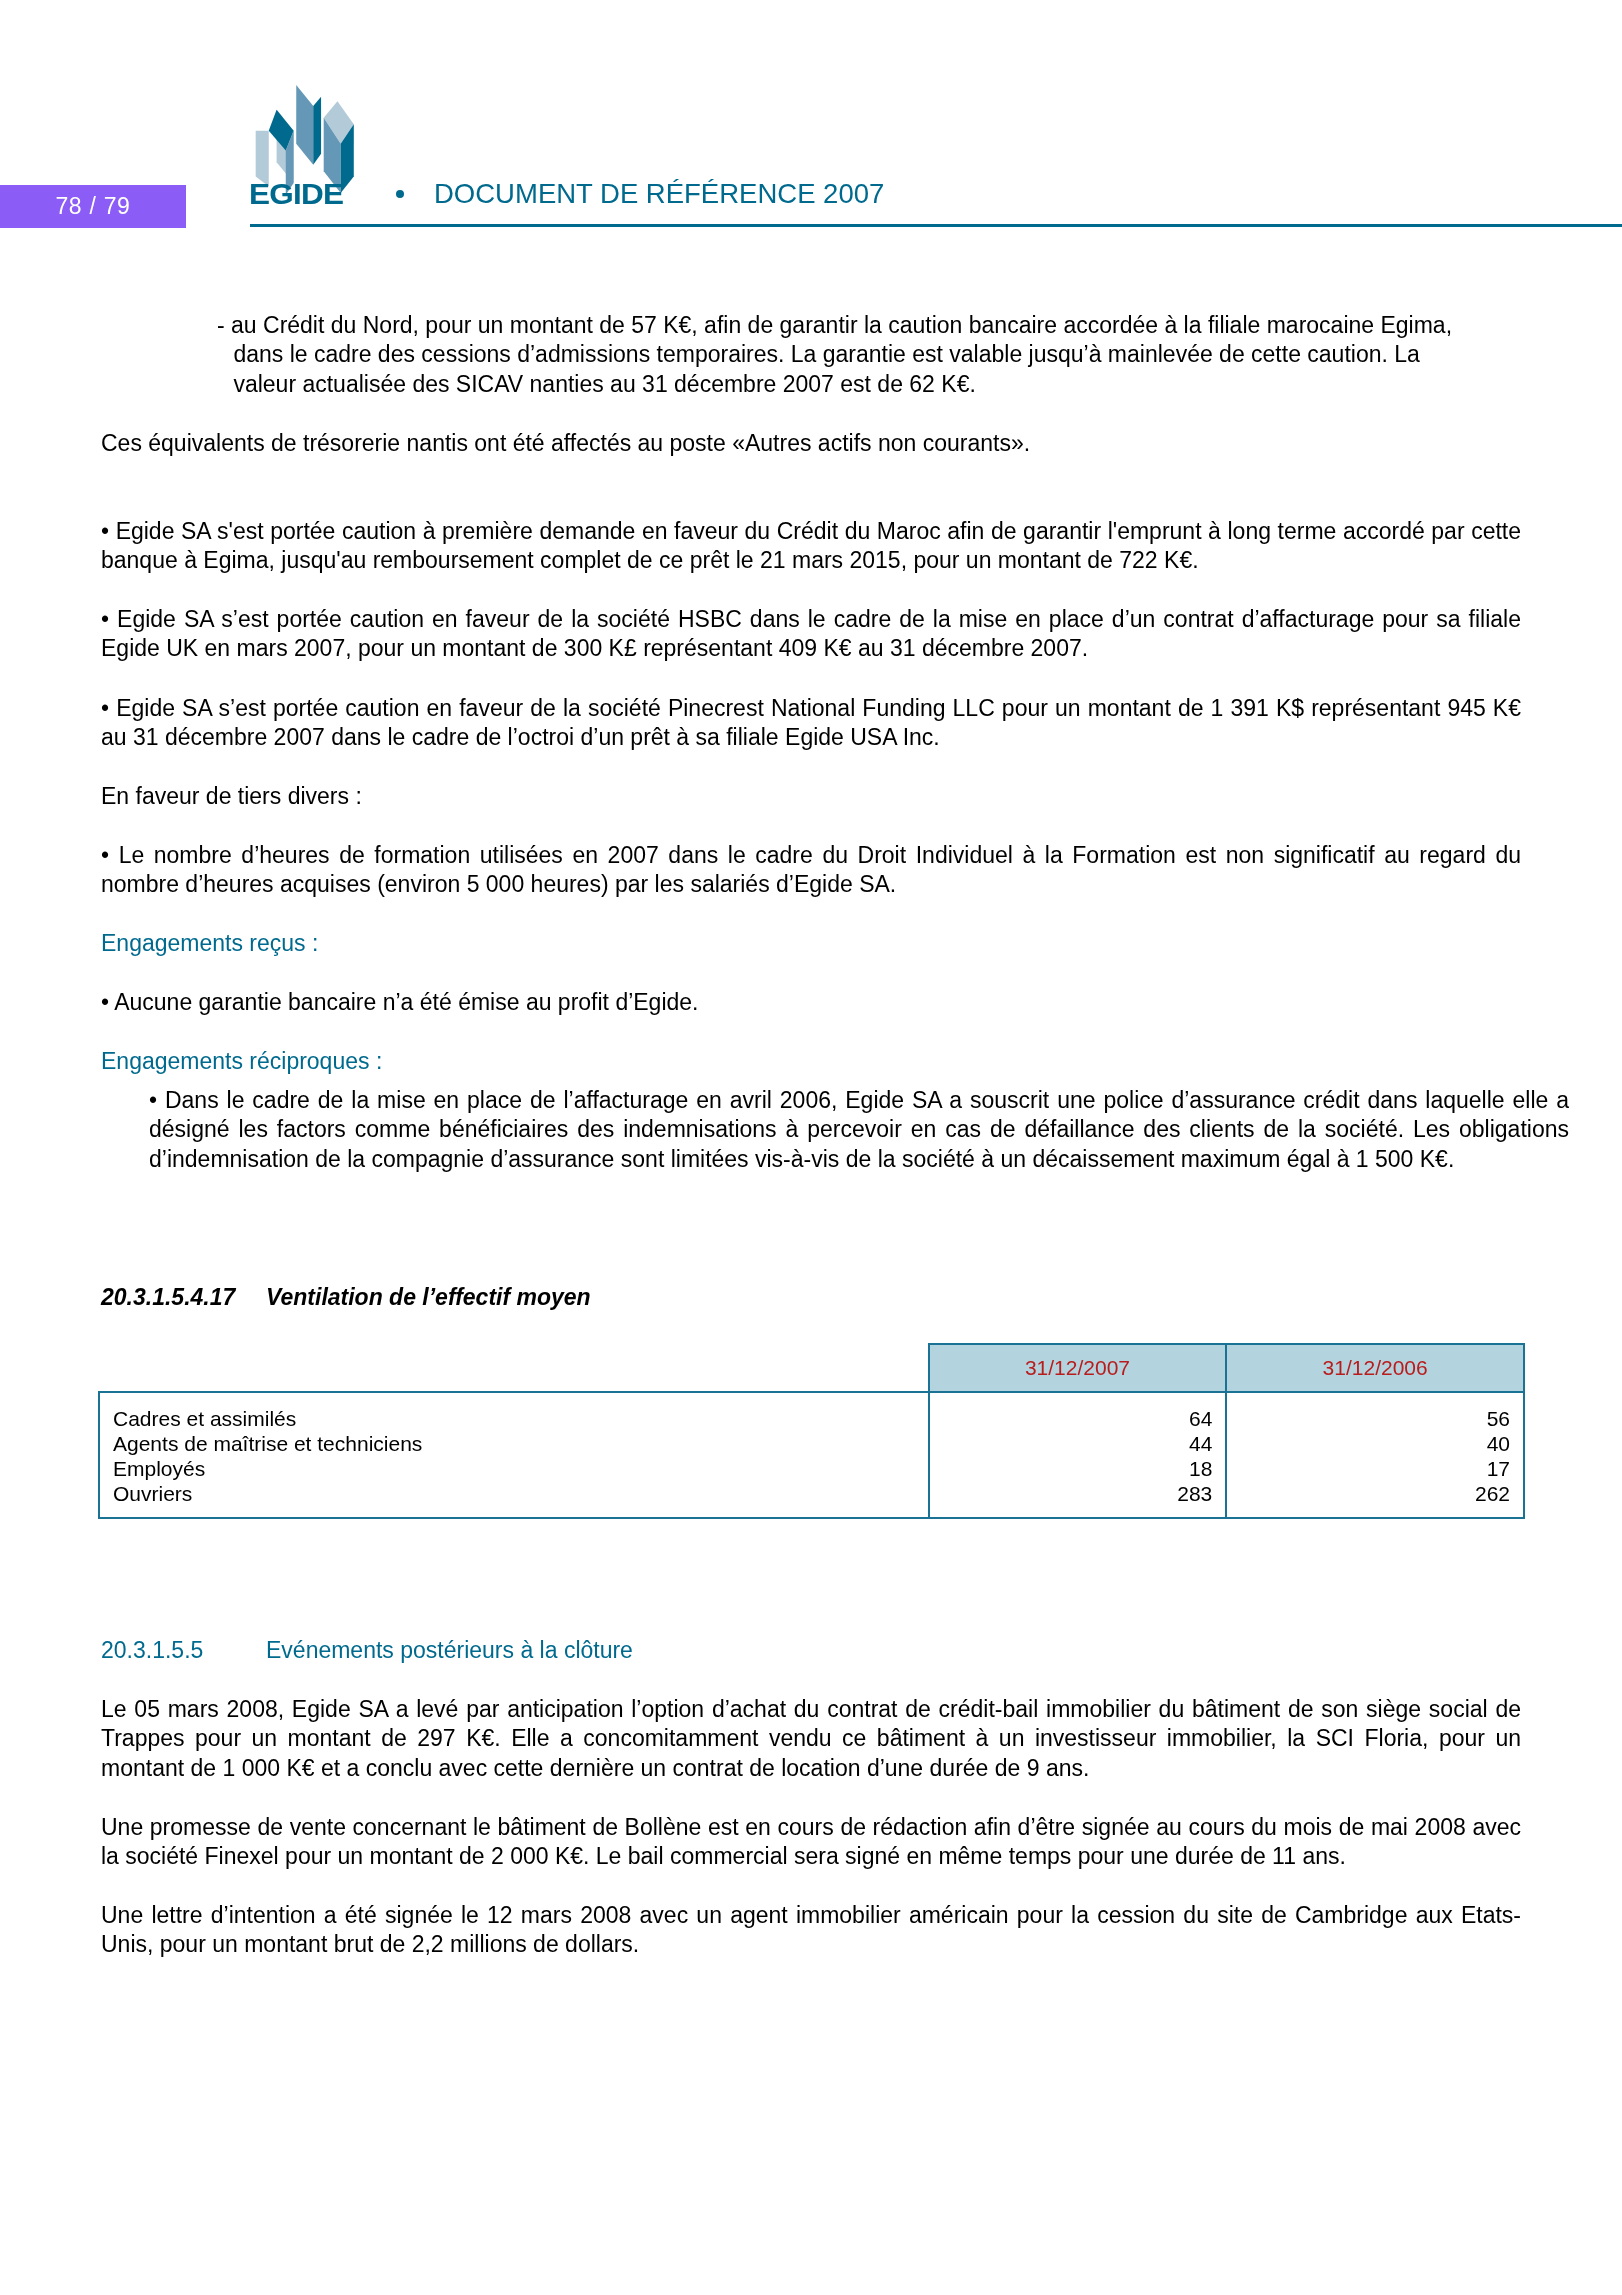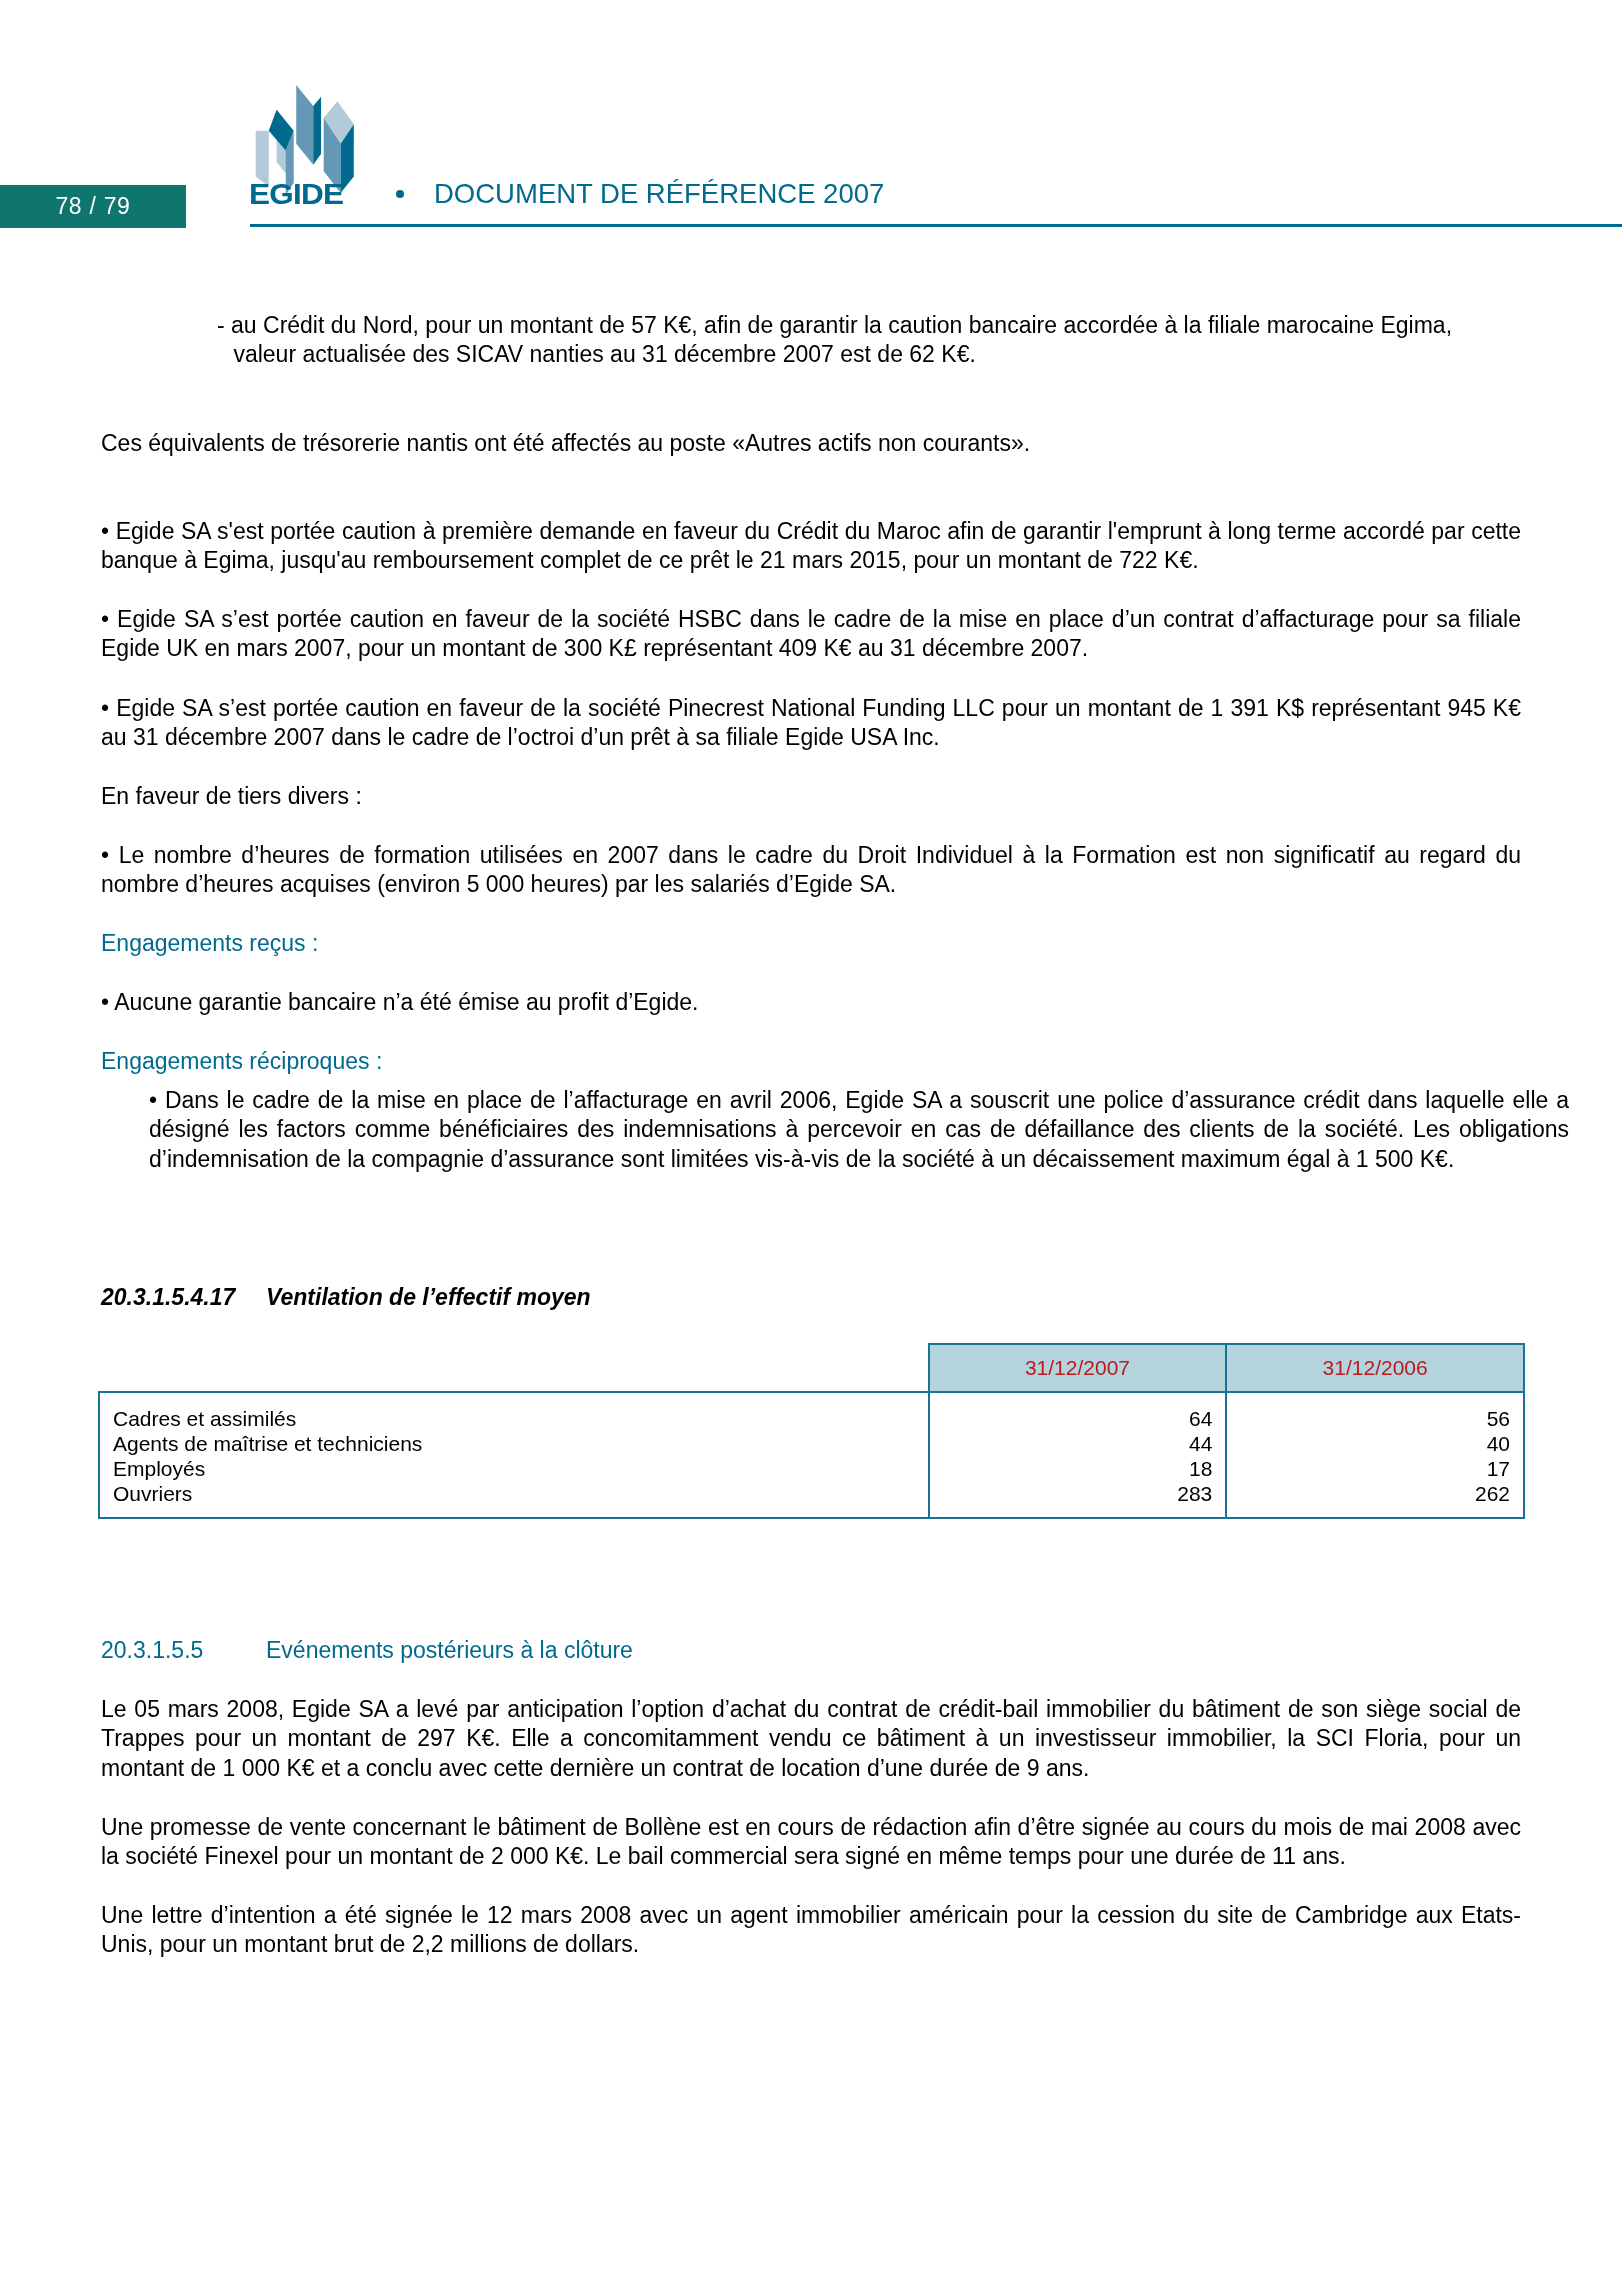--- a/index.html
+++ b/index.html
@@ -1,18 +1,18 @@
 <!DOCTYPE html>
 <html style="font-size:10.5px"><head>
 <meta charset="utf-8">
 <style>
   html, body { margin:0; padding:0; }
   body { width:1623px; height:2295px; background:#ffffff; position:relative; overflow:hidden;
          font-family:"Liberation Sans", sans-serif; color:#000; }
-  .page-tab { position:absolute; left:0; top:185px; width:186px; height:43px; background:#0f766e;
+  .page-tab { position:absolute; left:0; top:185px; width:186px; height:43px; background:#8b5cf6;
               color:#fff; font-size:23px; display:flex; align-items:center; justify-content:center; letter-spacing:0.7px; }
   .logo { position:absolute; left:249px; top:85px; width:118px; height:121px; }
   .brand { position:absolute; left:249px; top:177px; font-size:30px; font-weight:bold; color:#006a8e;
            letter-spacing:-0.7px; transform:scaleX(1.05); transform-origin:left; }
   .bullet-dot { position:absolute; left:396px; top:190px; width:7.9px; height:7.9px; border-radius:50%; background:#006a8e; }
   .doc-title { position:absolute; left:434px; top:178px; font-size:27.5px; color:#006a8e; }
   .header-rule { position:absolute; left:250px; top:224px; width:1373px; height:3.3px; background:#006a8e; }
   .text { position:absolute; left:101px; width:1420px; font-size:23px; line-height:29.4px; text-align:justify; }
   .text p { margin:0; }
   .indent { left:217px; width:1304px; }
@@ -46,20 +46,21 @@
   <polygon points="114,50 140,90 140,165 114,132" fill="#6598b6"></polygon>
   <polygon points="140,90 160,60 160,140 140,165" fill="#006a8e"></polygon>
 </svg>
 <div class="brand">EGIDE</div>
 <div class="bullet-dot"></div>
 <div class="doc-title">DOCUMENT DE RÉFÉRENCE 2007</div>
 <div class="header-rule"></div>
 
 <div class="text indent" style="top:311px;">
   <p>- au Crédit du Nord, pour un montant de 57 K€, afin de garantir la caution bancaire accordée à la filiale marocaine Egima,</p>
+  <p class="cont">dans le cadre des cessions d’admissions temporaires. La garantie est valable jusqu’à mainlevée de cette caution. La</p>
   <p class="cont">valeur actualisée des SICAV nanties au 31 décembre 2007 est de 62 K€.</p>
 </div>
 
 <div class="text" style="top:429px;">
     <p>Ces équivalents de trésorerie nantis ont été affectés au poste «Autres actifs non courants».</p>
   </div>
 <div class="text" style="top:517px;">
     <p>• Egide SA s'est portée caution à première demande en faveur du Crédit du Maroc afin de garantir l'emprunt à long terme accordé par cette banque à Egima, jusqu'au remboursement complet de ce prêt le 21 mars 2015, pour un montant de 722 K€.</p>
   </div>
 <div class="text" style="top:605px;">

